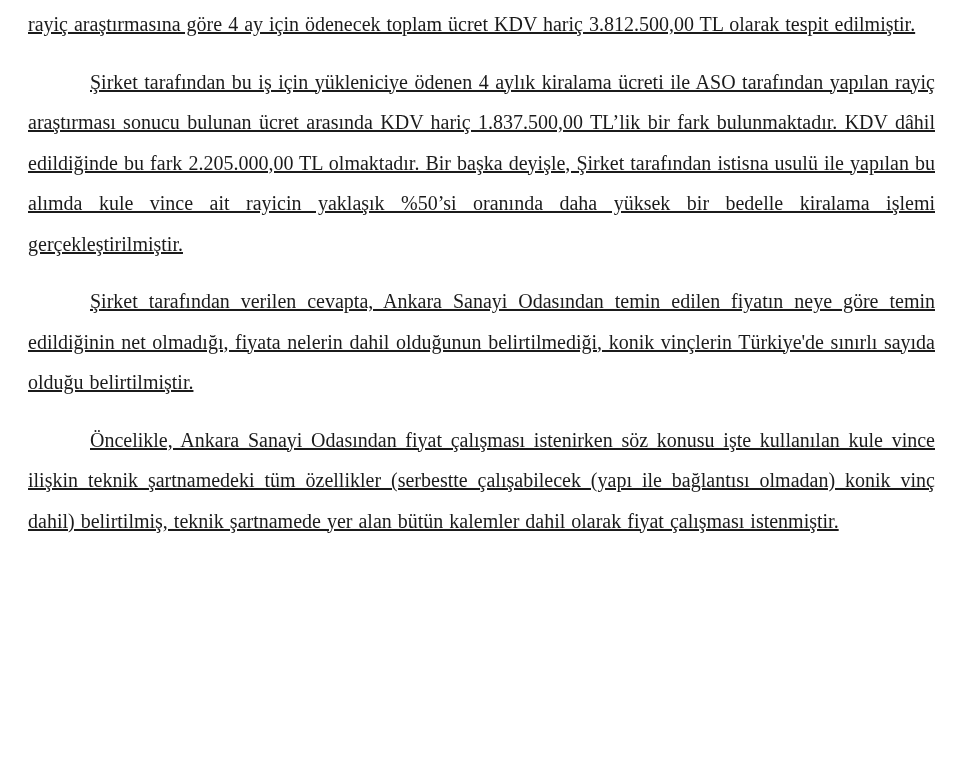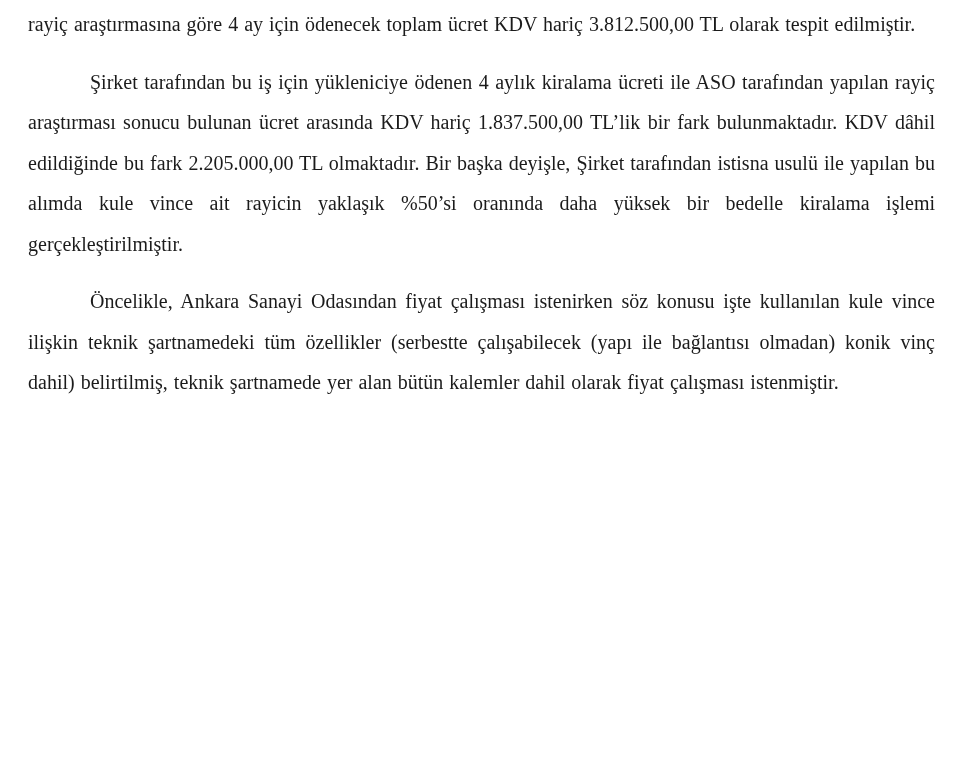--- a/index.html
+++ b/index.html
@@ -20,28 +20,30 @@
     background: #ffffff;
     font-family: "Liberation Serif", "DejaVu Serif", serif;
     font-size: 20px;
     line-height: 40.5px;
     color: #1b1b1b;
     text-align: justify;
   }
   .page p {
     margin: 0;
     word-spacing: 1px;
+    text-decoration: underline;
   }
   .page p + p {
     margin-top: 17px;
   }
   .page p.indented {
     text-indent: 62px;
   }
 </style>
 </head>
 <body>
 
 <main class="page">
   <p class="continuation">rayiç araştırmasına göre 4 ay için ödenecek toplam ücret KDV hariç 3.812.500,00 TL olarak tespit edilmiştir.</p>
   <p class="indented">Şirket tarafından bu iş için yükleniciye ödenen 4 aylık kiralama ücreti ile ASO tarafından yapılan rayiç araştırması sonucu bulunan ücret arasında KDV hariç 1.837.500,00 TL’lik bir fark bulunmaktadır. KDV dâhil edildiğinde bu fark 2.205.000,00 TL olmaktadır. Bir başka deyişle, Şirket tarafından istisna usulü ile yapılan bu alımda kule vince ait rayicin yaklaşık %50’si oranında daha yüksek bir bedelle kiralama işlemi gerçekleştirilmiştir.</p>
+  <p class="indented">Şirket tarafından verilen cevapta, Ankara Sanayi Odasından temin edilen fiyatın neye göre temin edildiğinin net olmadığı, fiyata nelerin dahil olduğunun belirtilmediği, konik vinçlerin Türkiye'de sınırlı sayıda olduğu belirtilmiştir.</p>
   <p class="indented">Öncelikle, Ankara Sanayi Odasından fiyat çalışması istenirken söz konusu işte kullanılan kule vince ilişkin teknik şartnamedeki tüm özellikler (serbestte çalışabilecek (yapı ile bağlantısı olmadan) konik vinç dahil) belirtilmiş, teknik şartnamede yer alan bütün kalemler dahil olarak fiyat çalışması istenmiştir.</p>
 </main>
 
 </body></html>

